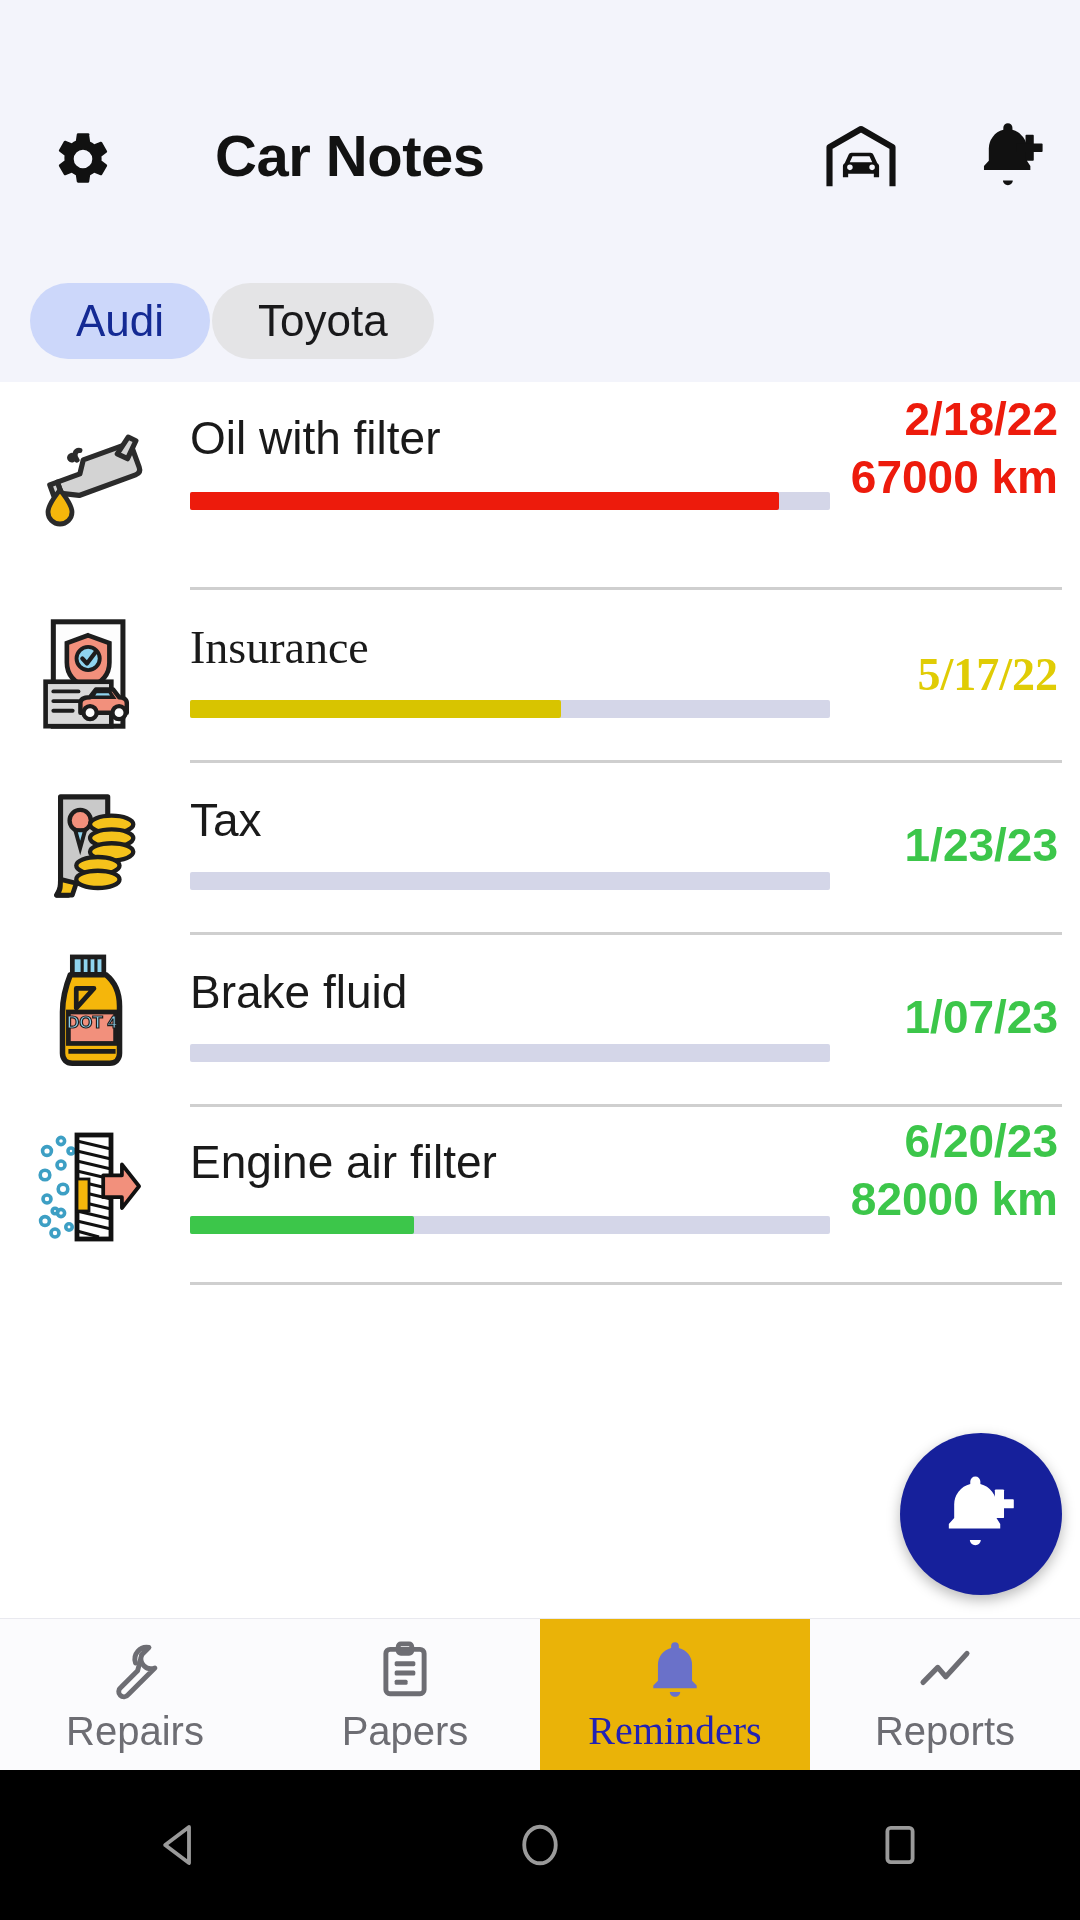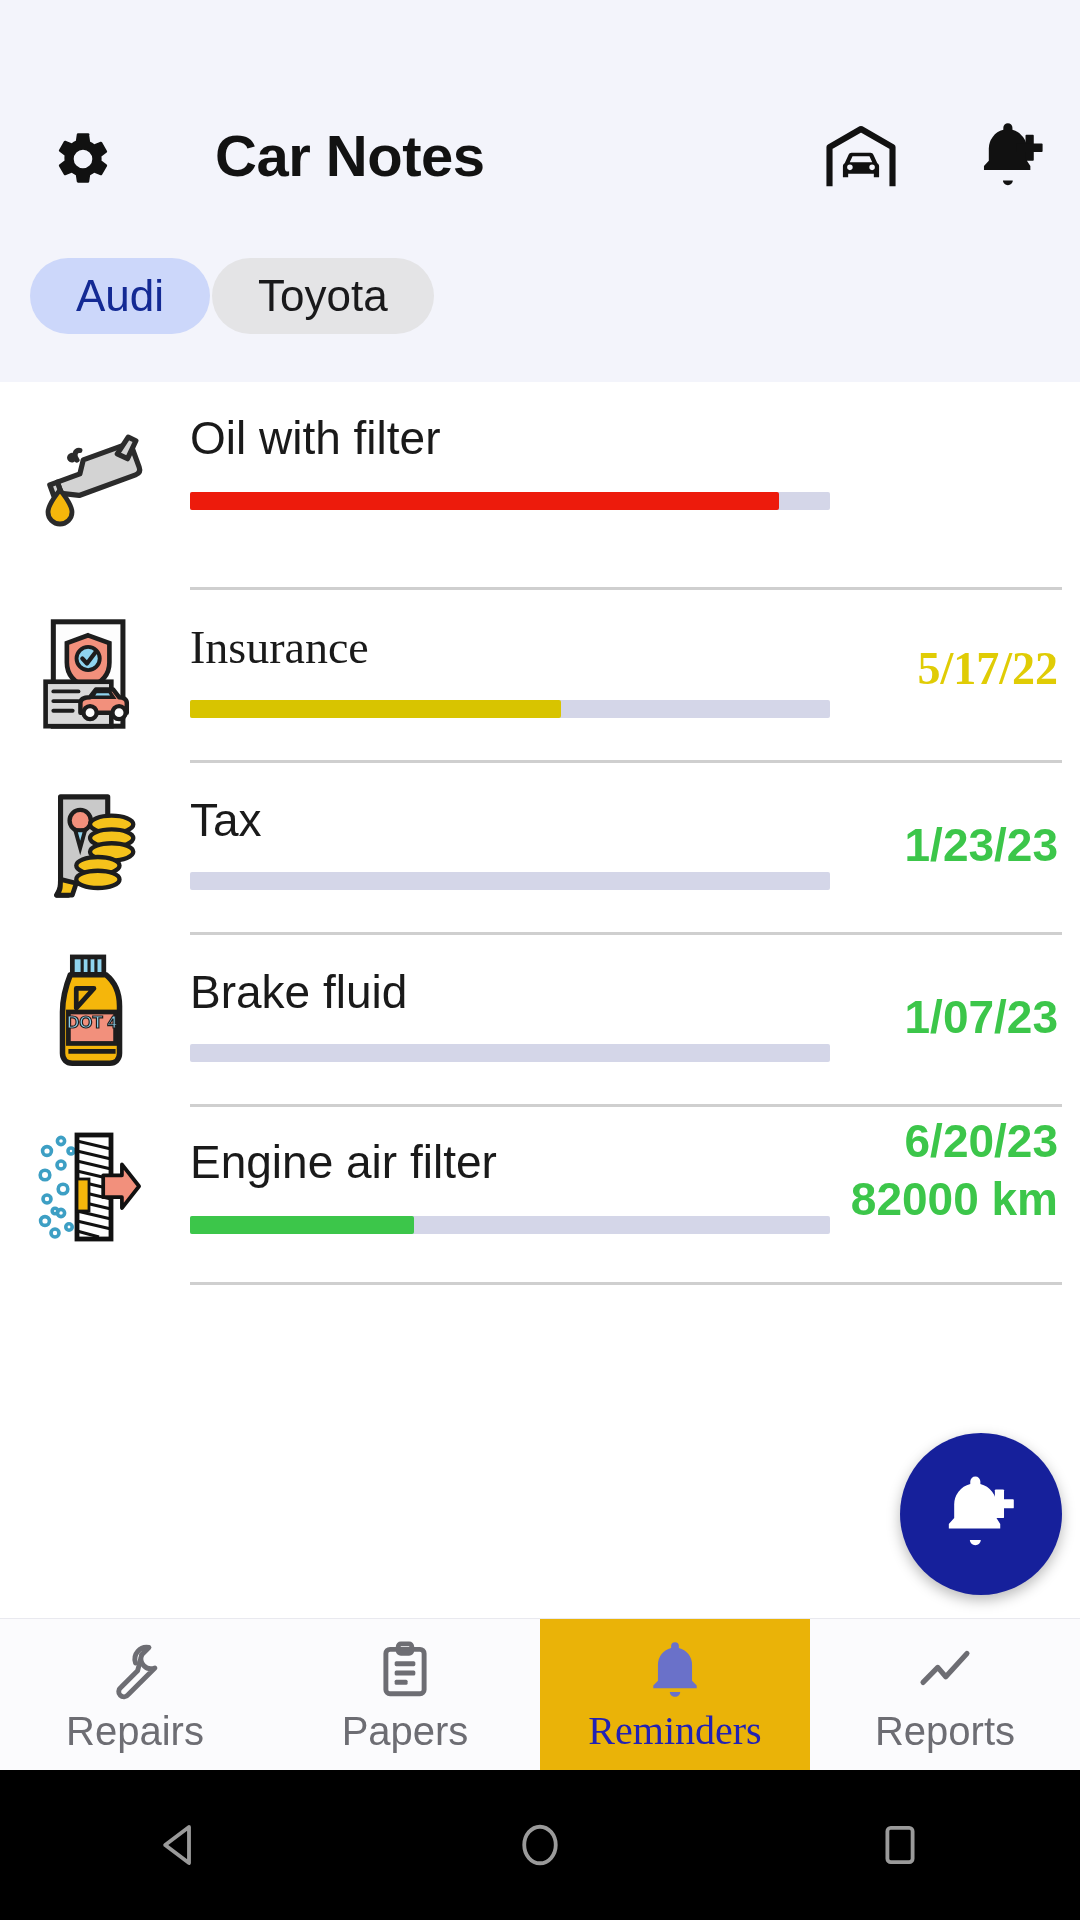--- a/index.html
+++ b/index.html
@@ -28,21 +28,21 @@
     font-size:58px; font-weight:700; color:#121212;
     letter-spacing:-0.5px; line-height:72px;
   }
   .garage-btn { position:absolute; left:822px; top:122px; width:78px; height:70px; }
   .bellplus-btn { position:absolute; left:975px; top:120px; width:76px; height:74px; }
 
   .chips { position:absolute; left:0; top:258px; width:1080px; height:104px; }
   .chip {
     position:absolute; height:76px; border-radius:46px;
     display:flex; align-items:center; justify-content:center;
-    font-size:44px; padding:0 46px;
+    font-size:44px; padding:0 46px;margin-top:25px;
   }
   .chip.selected { left:30px; background:#ccd7fa; color:#142a94; }
   .chip.unselected { left:212px; background:#e4e4e6; color:#19191b; }
 
   
   .list { position:absolute; left:0; top:382px; width:1080px; height:1236px; background:#ffffff; }
   .row { position:absolute; left:0; width:1080px; }
   .row-icon {
     position:absolute; left:28px; width:128px; height:128px;
     display:flex; align-items:center; justify-content:center;
@@ -148,20 +148,24 @@
             <path d="M27 17c-1-3 1-5 3-4" fill="none" stroke="#2b2b2b" stroke-width="2.6" stroke-linecap="round"></path>
             <circle cx="25" cy="15" r="2.4" fill="#2b2b2b"></circle>
             <path d="M14 24l-4 0v6h4z" fill="#d3d3d3" stroke="#2b2b2b" stroke-width="2.6" stroke-linejoin="round"></path>
           </g>
           <path d="M15 34c0 0-6 7-6 11a6 6 0 1 0 12 0c0-4-6-11-6-11z" fill="#f5b60b" stroke="#2b2b2b" stroke-width="2.4"></path>
         </svg>
       </div>
       <div class="row-title" style="top:28px;">Oil with filter</div>
       <div class="bar-track" style="top:110px;">
         <div class="bar-fill" style="width:92%;background:#ed1b0c;"></div>
+      </div>
+      <div class="row-right" style="top:8px;color:#ed1b0c;">
+        <span>2/18/22</span>
+        <span class="d2">67000 km</span>
       </div>
       <div class="divider" style="top:205px;"></div>
     </div>
 
     <div class="row" style="top:208px;height:172px;font-family:Liberation Serif, serif;">
       <div class="row-icon" style="top:20px;">
         <svg width="110" height="116" viewBox="0 0 56 60">
           <rect x="8" y="3" width="36" height="54" fill="#fdfdfd" stroke="#1d1d1d" stroke-width="2.6"></rect>
           <path d="M26 10l11 4v10c0 7-5 11-11 13-6-2-11-6-11-13V14z" fill="#f2907c" stroke="#1d1d1d" stroke-width="2.4"></path>
           <circle cx="26" cy="22" r="6" fill="#8fd4ef" stroke="#1d1d1d" stroke-width="2"></circle>
@@ -175,21 +179,21 @@
           <path d="M22 50h24v-5c0-2-2-3-4-3l-3-4h-9l-3 4c-3 0-5 1-5 3z" fill="#f2907c" stroke="#1d1d1d" stroke-width="2.3" stroke-linejoin="round"></path>
           <path d="M28 42l2-3h7l2 3z" fill="#8fd4ef" stroke="#1d1d1d" stroke-width="1.8"></path>
           <circle cx="27" cy="50" r="3.4" fill="#fdfdfd" stroke="#1d1d1d" stroke-width="2.2"></circle>
           <circle cx="42" cy="50" r="3.4" fill="#fdfdfd" stroke="#1d1d1d" stroke-width="2.2"></circle>
         </svg>
       </div>
       <div class="row-title" style="top:30px;">Insurance</div>
       <div class="bar-track" style="top:110px;">
         <div class="bar-fill" style="width:58%;background:#d8c400;"></div>
       </div>
-      <div class="row-right" style="top:50px;color:#e0cc05;">
+      <div class="row-right" style="top:56px;color:#e0cc05;">
         <span>5/17/22</span>
       </div>
       <div class="divider" style="top:170px;"></div>
     </div>
 
     <div class="row" style="top:380px;height:172px;">
       <div class="row-icon" style="top:18px;">
         <svg width="108" height="114" viewBox="0 0 54 58">
           <path d="M11 5h24v44H17l-2 6H9c2-3 2-5 2-8z" fill="#c9c9c9" stroke="#1d1d1d" stroke-width="2.6" stroke-linejoin="round"></path>
           <path d="M11 47c0 4 0 6-2 8h8l2-6z" fill="#f5c21b" stroke="#1d1d1d" stroke-width="2.4" stroke-linejoin="round"></path>

